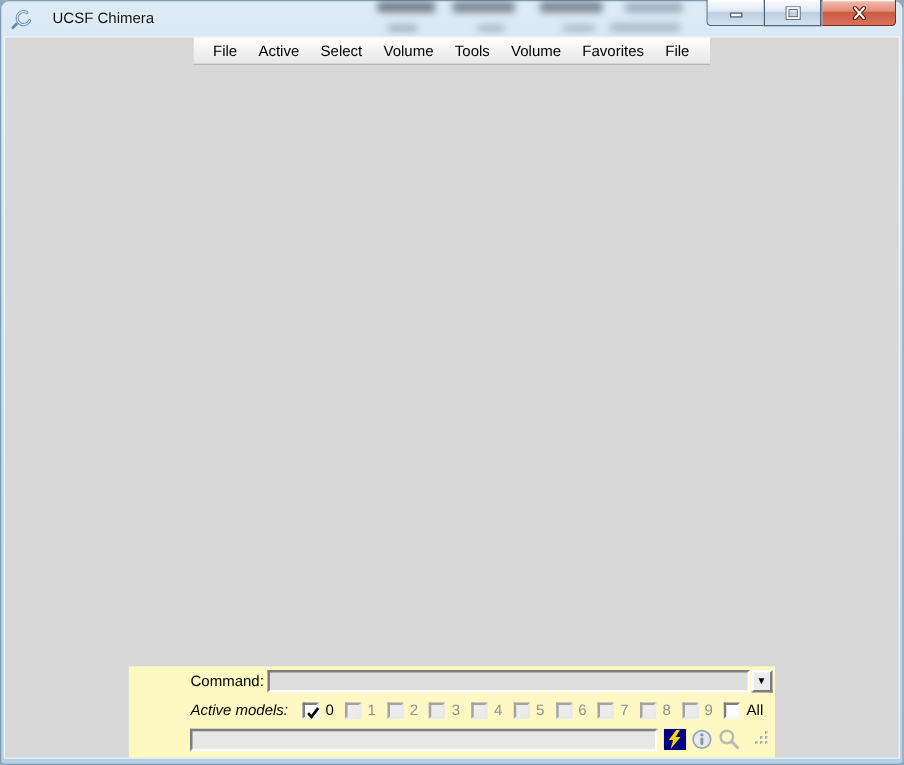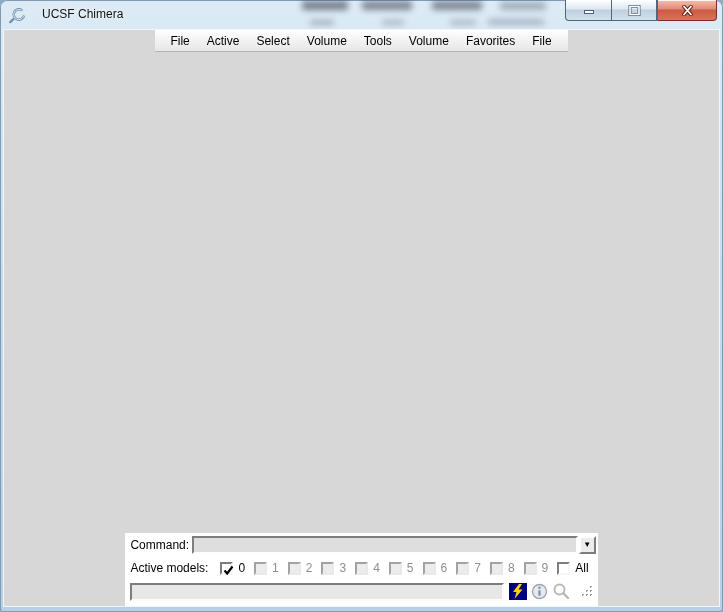--- a/index.html
+++ b/index.html
@@ -40,35 +40,35 @@
   .menubar {
     height:22px; flex:0 0 22px; display:flex; align-items:center;
     background:linear-gradient(180deg,#ffffff 0%,#f2f2f2 50%,#e7e7e7 100%);
     border-bottom:1px solid #b4b4b4;
     padding-left:14px; font-size:12px; color:#000;
   }
   .menu-item { margin-right:15px; padding:2px 1px; cursor:default; }
   .viewport { position:relative; flex:0 0 481px; height:481px; background:#000; overflow:hidden; }
   .viewport svg { position:absolute; left:0; top:0; }
   
-  .bottom-panel { flex:1; background:#ffffff; display:flex; flex-direction:column; }
+  .bottom-panel { flex:1; background:#fef9c3; display:flex; flex-direction:column;padding-left:44px; }
   .command-row { height:23px; flex:0 0 23px; display:flex; align-items:center; padding:0 2px 0 5px; font-size:12px; color:#000; }
   .command-row label { margin-right:3px; }
   .command-input {
     flex:1; height:18px; background:#dedede;
     border:2px solid; border-color:#7d7d7d #fdfdfd #fdfdfd #7d7d7d;
     font-family:"Liberation Sans",sans-serif; font-size:12px; padding:0 3px; color:#000; outline:none;
   }
   .dropdown-btn {
     width:17px; height:18px; margin-left:1px; display:flex; align-items:center; justify-content:center;
     background:#ececec; border:2px solid; border-color:#fdfdfd #7d7d7d #7d7d7d #fdfdfd;
     font-size:8px; color:#000; cursor:default;
   }
   .models-row { height:24px; flex:0 0 24px; display:flex; align-items:center; padding-left:5px; font-size:12px; color:#000; }
-  .models-row .row-label { margin-right:12px; }
+  .models-row .row-label { margin-right:12px;font-style:italic; }
   .cb { display:flex; align-items:center; margin-right:9px; cursor:default; }
   .cb-box {
     width:13px; height:13px; background:#fff; position:relative;
     border:2px solid; border-color:#7d7d7d #f6f6f6 #f6f6f6 #7d7d7d;
   }
   .cb-box svg { position:absolute; left:-1px; top:-1px; display:none; }
   .cb.checked .cb-box svg { display:block; }
   .cb.disabled .cb-box { background:#ececec; border-color:#a3a3a3 #e9e9e9 #e9e9e9 #a3a3a3; }
   .cb-label { margin-left:5px; }
   .cb.disabled .cb-label { color:#8f8f8f; }

